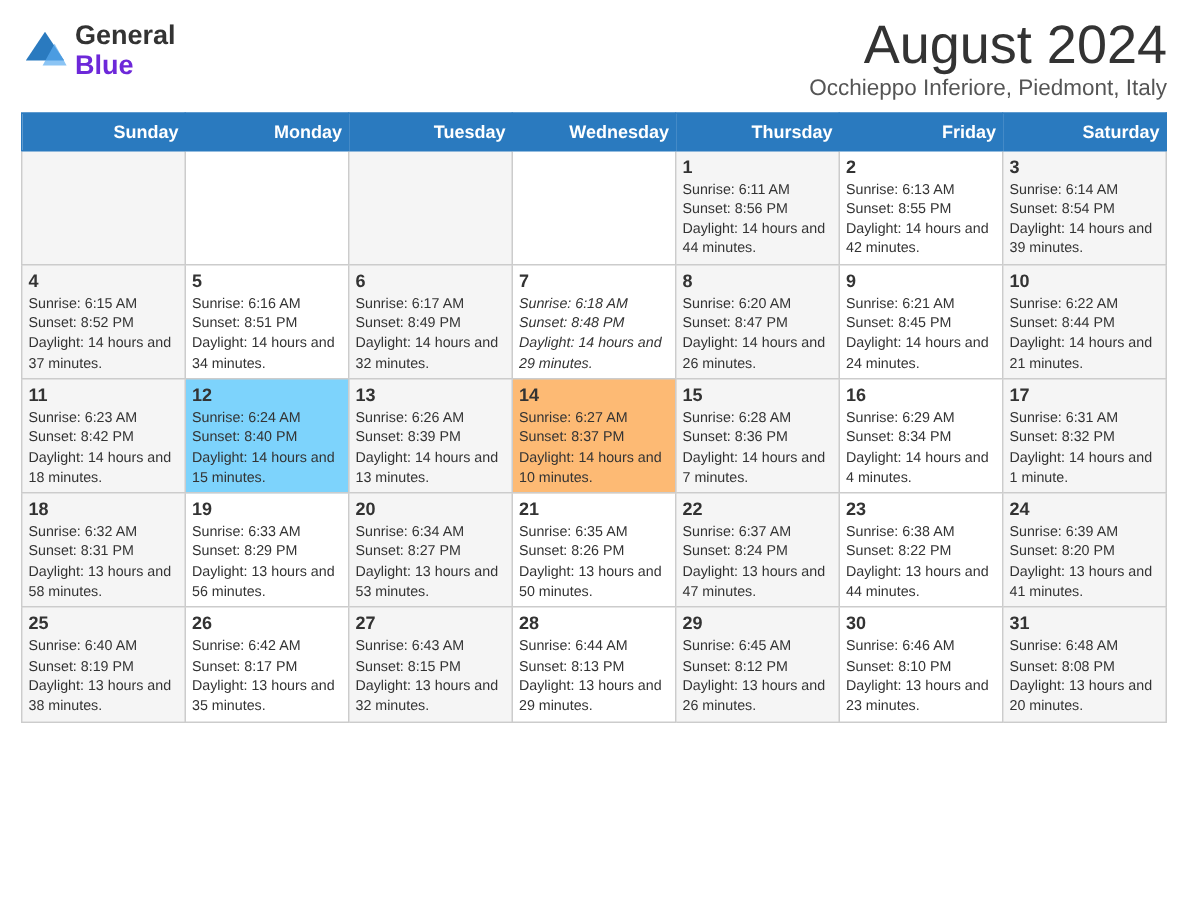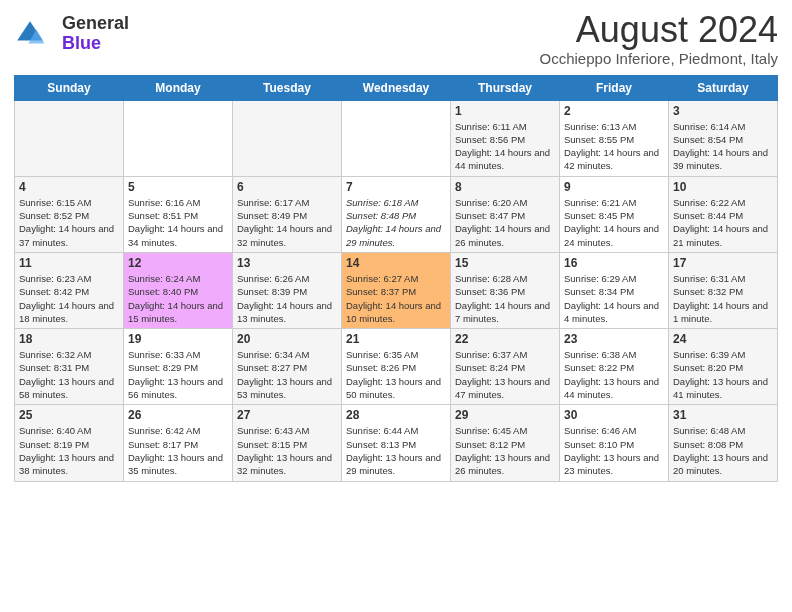--- a/index.html
+++ b/index.html
@@ -19,21 +19,20 @@
     .header {
       display: flex;
       justify-content: space-between;
       align-items: flex-start;
       margin-bottom: 8px;
     }
     .logo {
       display: flex;
       align-items: center;
       margin-top: 4px;
-      gap: 12px;
     }
     .logo-text {
       display: flex;
       flex-direction: column;
       line-height: 1.1;
     }
     .logo-general {
       font-size: 18px;
       font-weight: bold;
       color: #333;
@@ -65,21 +64,21 @@
       width: 100%;
       border-collapse: collapse;
       table-layout: fixed;
     }
     th {
       background: #2a7abf;
       color: #fff;
       font-size: 12px;
       font-weight: bold;
       padding: 5px 4px;
-      text-align: center;
+      text-align: right;
       border: 1px solid #2a7abf;
     }
     td {
       vertical-align: top;
       border: 1px solid #ccc;
       padding: 3px 4px;
       font-size: 10px;
       color: #333;
       min-height: 80px;
       background: #fff;
@@ -212,21 +211,21 @@
 Daylight: 14 hours and 21 minutes.</div>
           </td>
         </tr>
         <tr>
           <td style="background-color: rgb(245, 245, 245);">
             <span class="day-num">11</span>
             <div class="day-info" style="white-space: pre-line;">Sunrise: 6:23 AM
 Sunset: 8:42 PM
 Daylight: 14 hours and 18 minutes.</div>
           </td>
-          <td style="background-color: #f0abfc;">
+          <td style="background-color: #7dd3fc;">
             <span class="day-num">12</span>
             <div class="day-info" style="white-space: pre-line;">Sunrise: 6:24 AM
 Sunset: 8:40 PM
 Daylight: 14 hours and 15 minutes.</div>
           </td>
           <td style="background-color: rgb(245, 245, 245);">
             <span class="day-num">13</span>
             <div class="day-info" style="white-space: pre-line;">Sunrise: 6:26 AM
 Sunset: 8:39 PM
 Daylight: 14 hours and 13 minutes.</div>

